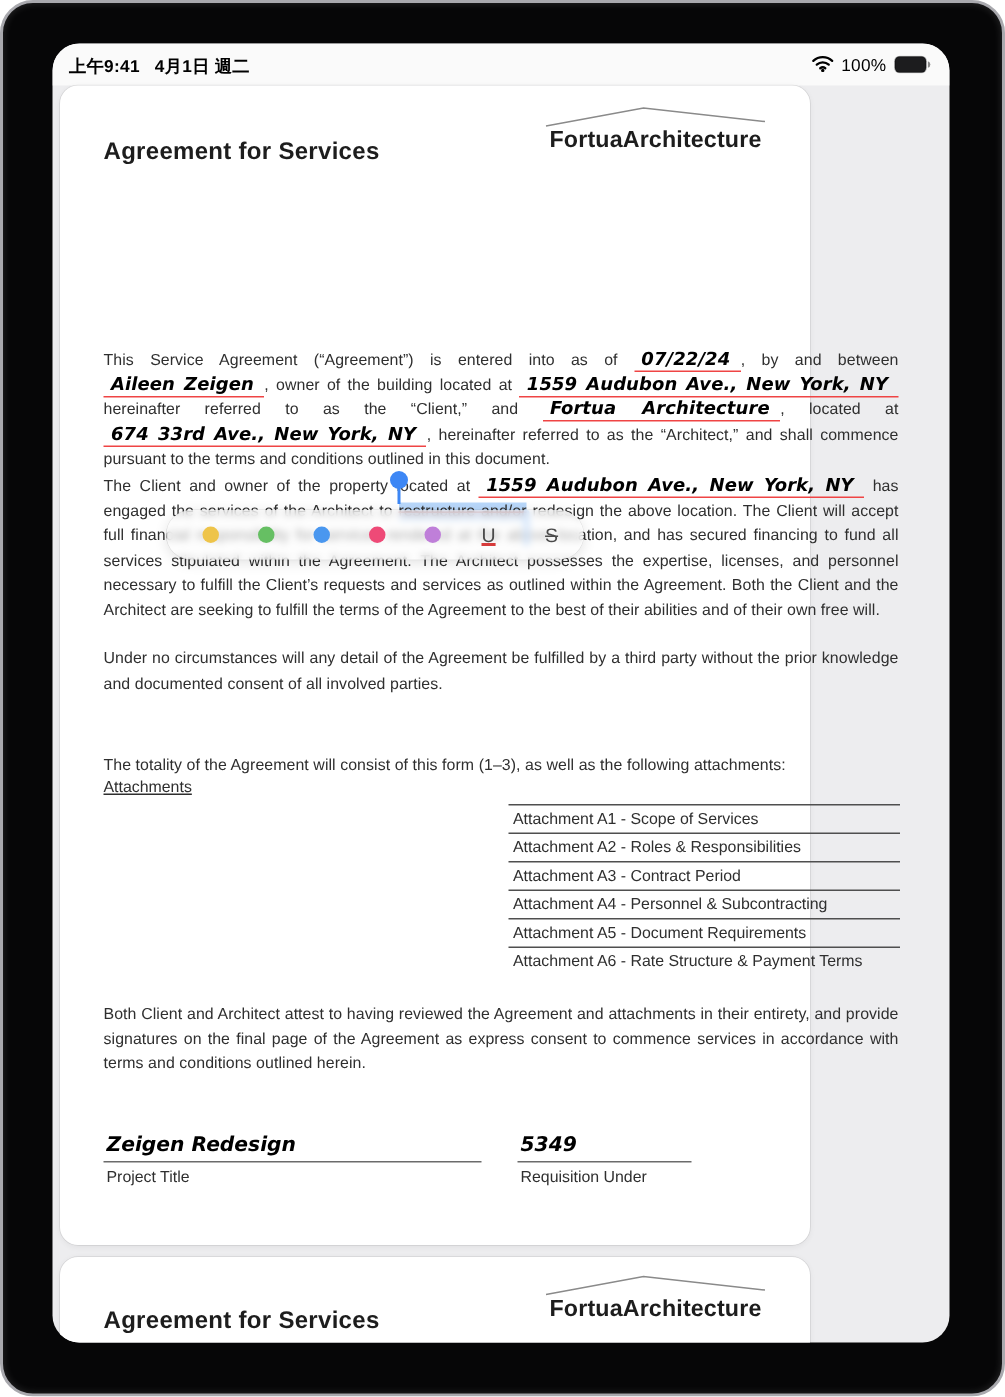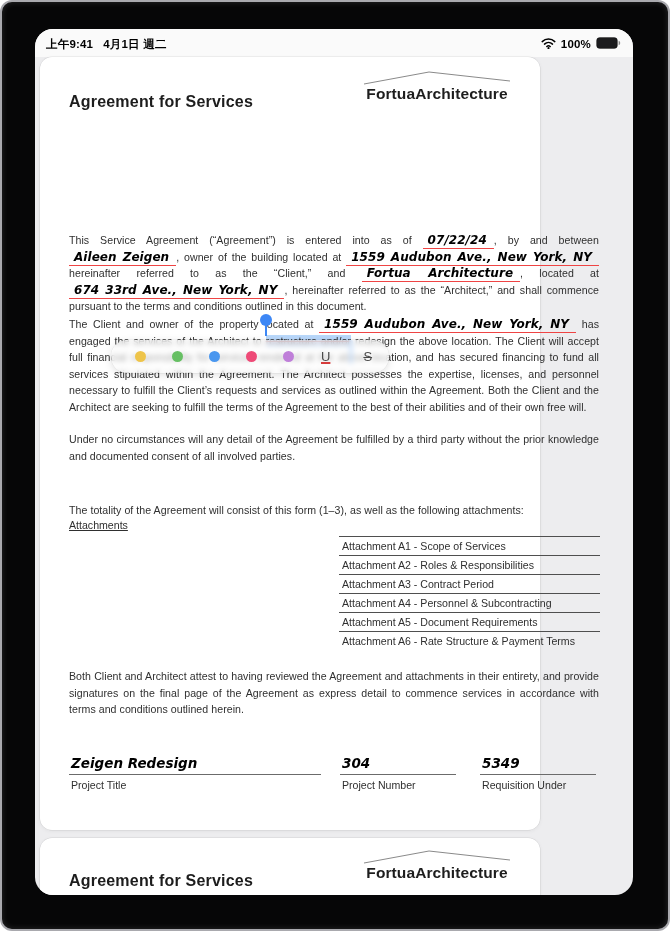--- a/index.html
+++ b/index.html
@@ -1,28 +1,28 @@
 <!DOCTYPE html>
 <html><head>
 <meta charset="utf-8">
 <style>
   html,body{margin:0;padding:0;background:#fff;}
   *{box-sizing:border-box;}
   .stage{position:relative;width:670px;height:931px;font-family:"Liberation Sans",sans-serif;}
   
-  .device{position:absolute;inset:0;background:#060607;border-radius:12px;border:2.5px solid #a9a9ae;
+  .device{position:absolute;inset:0;background:#060607;border-radius:22px;border:2.5px solid #a9a9ae;
           box-shadow:inset 0 0 6px rgba(255,255,255,.15);}
   .screen{position:absolute;left:33px;top:27px;width:598px;height:866px;background:#ededef;
           border-radius:18px;overflow:hidden;}
   
   .statusbar{position:absolute;left:0;top:0;width:100%;height:28px;background:#fafafa;
              display:flex;align-items:center;justify-content:space-between;padding:2px 12px 0 11px;
              font-size:11.5px;font-weight:700;color:#000;letter-spacing:.2px;}
   .sb-left{display:flex;gap:10px;align-items:center;}
-  .sb-right{display:flex;gap:5px;align-items:center;font-weight:700;text-align:right;}
+  .sb-right{display:flex;gap:5px;align-items:center;font-weight:400;text-align:right;}
   
   .page{position:absolute;left:5px;width:500px;background:#fff;border-radius:12px;
         box-shadow:0 0 0 .5px rgba(0,0,0,.09),0 1px 4px rgba(0,0,0,.06);color:#2e2e2e;}
   .page1{top:28px;height:773px;}
   .page2{top:809px;height:220px;}
   
   .doc-title{position:absolute;left:29px;top:36px;font-size:16px;font-weight:700;color:#1d1d1d;letter-spacing:.2px;}
   .brand{position:absolute;right:27px;top:12px;width:152px;text-align:center;}
   .brand svg{display:block;margin:0 auto -1px auto;}
   .brand-name{font-size:15.5px;font-weight:600;color:#1d1d1d;letter-spacing:.1px;white-space:nowrap;}
@@ -128,30 +128,26 @@
 
         <div class="attach-table">
           <div class="attach-row">Attachment A1 - Scope of Services</div>
           <div class="attach-row">Attachment A2 - Roles &amp; Responsibilities</div>
           <div class="attach-row">Attachment A3 - Contract Period</div>
           <div class="attach-row">Attachment A4 - Personnel &amp; Subcontracting</div>
           <div class="attach-row">Attachment A5 - Document Requirements</div>
           <div class="attach-row">Attachment A6 - Rate Structure &amp; Payment Terms</div>
         </div>
 
-        <div class="para" style="top:611px;">Both Client and Architect attest to having reviewed the Agreement and attachments in their entirety, and provide signatures on the final page of the Agreement as express detail to commence services in accordance with terms and conditions outlined herein.</div>
+        <div class="para" style="top:611px;">Both Client and Architect attest to having reviewed the Agreement and attachments in their entirety, and provide signatures on the final page of the Agreement as express consent to commence services in accordance with terms and conditions outlined herein.</div>
 
         <div class="sig-row">
           <div class="sig-col" style="width:252px;">
             <div class="sig-val">Zeigen Redesign</div>
             <div class="sig-label">Project Title</div>
-          </div>
-          <div class="sig-col" style="width:116px;margin-left:19px;">
-            <div class="sig-val">304</div>
-            <div class="sig-label">Project Number</div>
           </div>
           <div class="sig-col" style="width:116px;margin-left:24px;">
             <div class="sig-val">5349</div>
             <div class="sig-label">Requisition Under</div>
           </div>
         </div>
       </div>
 
       <div class="page page2 p2">
         <div class="doc-title">Agreement for Services</div>

